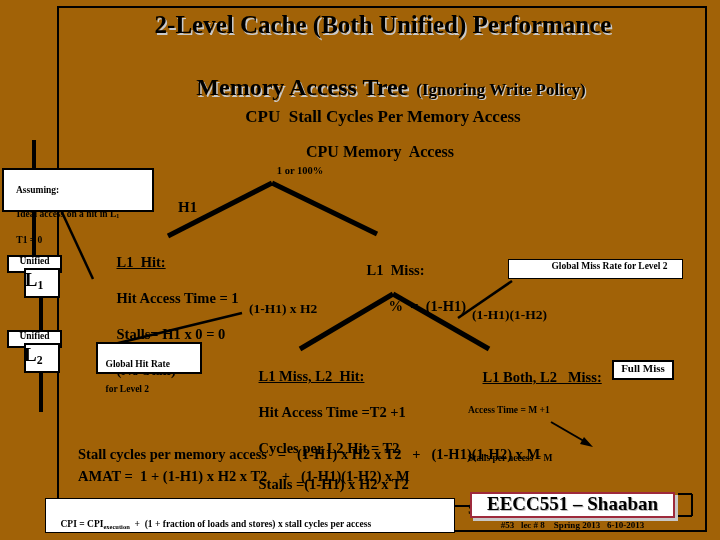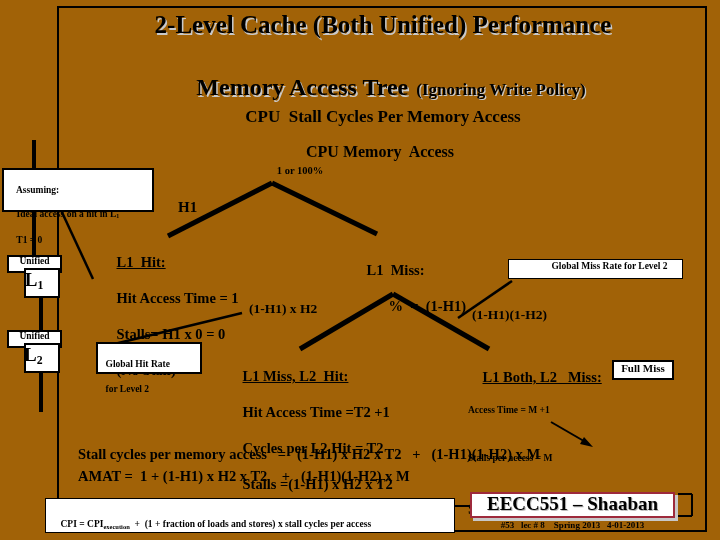--- a/index.html
+++ b/index.html
@@ -43,21 +43,21 @@
   #l1tx{left:24px;top:270px;width:20px;text-align:center;font-size:19px;font-weight:bold;}
 
   #uni2box{position:absolute;left:7px;top:330px;width:55px;height:18px;border:2px solid #000;box-sizing:border-box;background:#fff;}
   #uni2tx{left:7px;top:332px;width:55px;text-align:center;font-size:9.5px;font-weight:bold;}
   #l2box{position:absolute;left:24px;top:343px;width:36px;height:30px;border:2px solid #000;box-sizing:border-box;background:#fff;}
   #l2tx{left:24px;top:345px;width:36px;font-size:19px;font-weight:bold;}
 
   #ghrbox{position:absolute;left:96px;top:342px;width:106px;height:32px;border:2px solid #000;box-sizing:border-box;background:#fff;}
   #ghrtx{left:96px;top:345px;width:106px;text-align:left;font-size:9.5px;font-weight:bold;line-height:1.35;}
 
-  #l1ml2h{left:228px;top:350px;font-size:14.5px;font-weight:bold;line-height:1.24;}
+  #l1ml2h{left:244px;top:350px;font-size:14.5px;font-weight:bold;line-height:1.24;}
 
   #l1ml2m{left:468px;top:352px;font-size:14.5px;font-weight:bold;line-height:1.2;}
   #l1ml2m .sm{font-size:9.5px;display:block;line-height:1.35;}
   #l1ml2m .bg{font-size:14.5px;display:block;margin-top:2px;}
 
   #fmbox{position:absolute;left:612px;top:360px;width:62px;height:20px;border:2px solid #000;box-sizing:border-box;background:#fff;}
   #fmtx{left:612px;top:363px;width:62px;text-align:center;font-size:11px;font-weight:bold;}
 
   #sum1{left:78px;top:447px;font-size:14.5px;font-weight:bold;white-space:pre;}
   #sum2{left:78px;top:469px;font-size:14.5px;font-weight:bold;white-space:pre;}
@@ -184,15 +184,15 @@
   <div class="t" id="sum2">AMAT =  1 + (1-H1) x H2 x T2    +   (1-H1)(1-H2) x M</div>
 
   <div id="cpibox"></div>
   <div class="t" id="cpitx">
     <span>CPI = CPI</span><sub>execution</sub><span>  +  (1 + fraction of loads and stores) x stall cycles per access</span><br>
     
   </div>
 
   <div id="eecbox" style="border-color: rgb(158, 42, 60);"></div>
   <div class="t" id="eectx">EECC551 – Shaaban</div>
-  <div class="t" id="eecfoot">#53   lec # 8    Spring 2013   4-01-2013</div>
+  <div class="t" id="eecfoot">#53   lec # 8    Spring 2013   6-10-2013</div>
 
 </div>
 
 </body></html>

